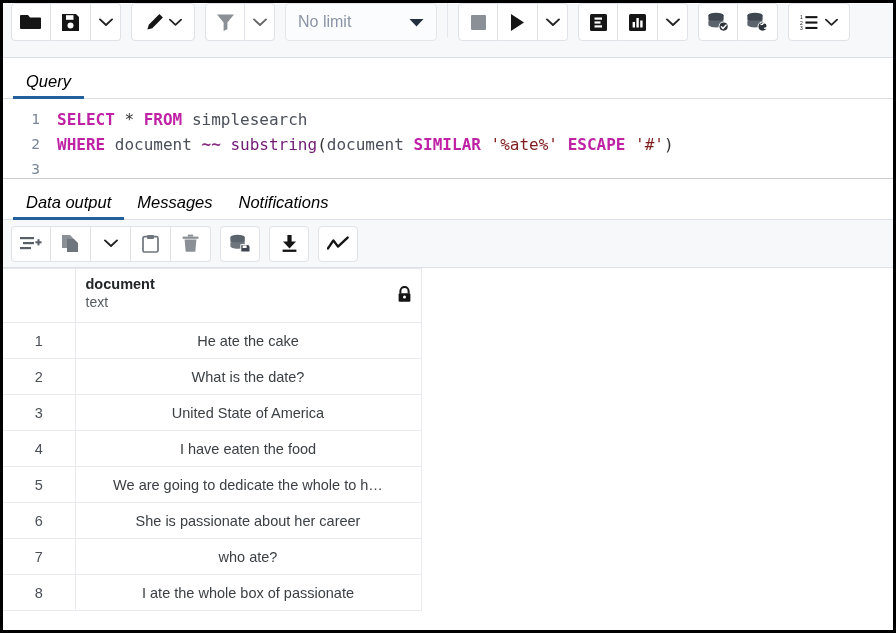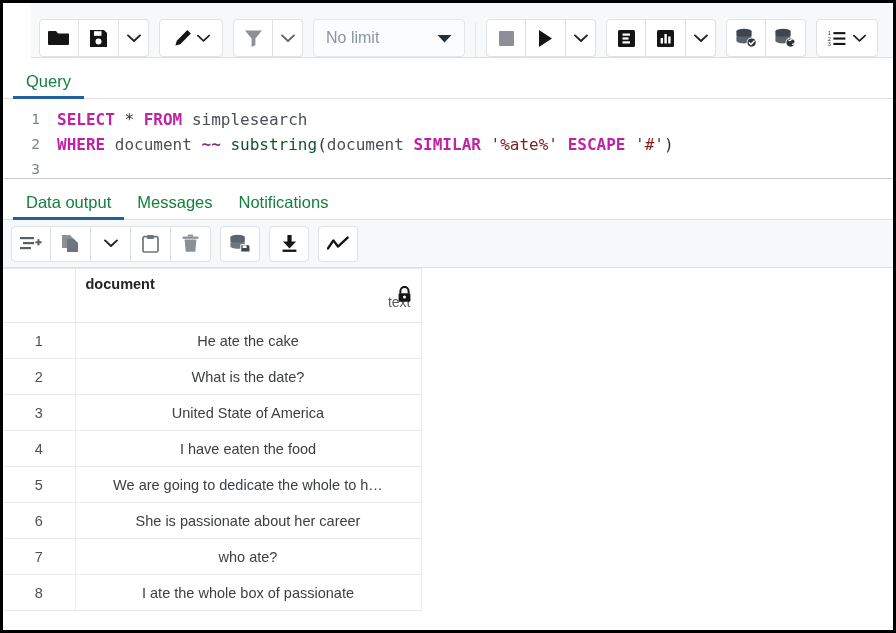--- a/index.html
+++ b/index.html
@@ -12,28 +12,27 @@
     position: relative;
     width: 896px; height: 633px;
     background: #ffffff;
     border: 3px solid #000000;
     overflow: hidden;
     display: flex; flex-direction: column;
   }
 
   
   .qtoolbar {
-    display: flex; align-items: flex-end;
+    display: flex; align-items: flex-start;
     gap: 10px;
     height: 55px;
     flex: 0 0 55px;
     padding: 0 8px;
     background: #f7f8fa;
     border-bottom: 1px solid #dcdfe3;
-    margin-left: 28px;
   }
   .btn-group { display: flex; align-items: stretch; }
   .tbtn {
     background: #ffffff;
     border: 1px solid #dfe2e6;
     border-radius: 4px;
     min-width: 40px; height: 38px;
     display: flex; align-items: center; justify-content: center;
     cursor: pointer;
     padding: 0 6px;
@@ -67,24 +66,25 @@
   .tabstrip {
     display: flex; align-items: flex-end;
     height: 41px; flex: 0 0 41px;
     background: #ffffff;
     border-bottom: 1px solid #dcdfe3;
     padding-left: 10px;
   }
   .tab {
     position: relative;
     font-size: 16.5px;
-    color: #15803d;
+    color: #000000;
     padding: 0 13px 9px 13px;
     cursor: pointer;
     line-height: 1;
+    font-style: italic;
   }
   .tab.active::after {
     content: "";
     position: absolute;
     left: 0; right: 0; bottom: -1px;
     height: 3px; background: #22609b;
   }
 
   
   .editor {
@@ -108,21 +108,21 @@
     flex: 1 1 auto;
     padding: 8px 0 0 8px;
     font-family: "DejaVu Sans Mono", monospace;
     font-size: 16px;
     line-height: 25px;
     white-space: pre;
     color: #1b1f23;
     caret-color: #000;
   }
   .kw  { color: #bf22a5; font-weight: bold; margin-top: 26px; }
-  .fn  { color: #14532d; }
+  .fn  { color: #701a75; }
   .idf { color: #4a4f59; }
   .str { color: #7f1d1d; }
   .pun { color: #333333; }
   .op  { color: #8c2f86; font-weight: bold; }
 
   
   .dtoolbar {
     display: flex; align-items: center; gap: 9px;
     height: 48px; flex: 0 0 48px;
     padding: 0 8px;
@@ -158,21 +158,21 @@
     vertical-align: top;
     padding: 6px 10px 0 10px;
     position: relative;
   }
   .colname {
     font-size: 14.5px; font-weight: bold; color: #222629;
     text-align: left; line-height: 18px;
   }
   .coltype {
     font-size: 14px; font-weight: normal; color: #555b61;
-    text-align: right; line-height: 18px;
+    text-align: left; line-height: 18px;
   }
   .lockwrap {
     position: absolute; right: 9px; top: 17px;
   }
 
   table.grid td {
     border: 1px solid #e9ebee;
     height: 36px;
     font-size: 14.5px;
     color: #3c4044;

